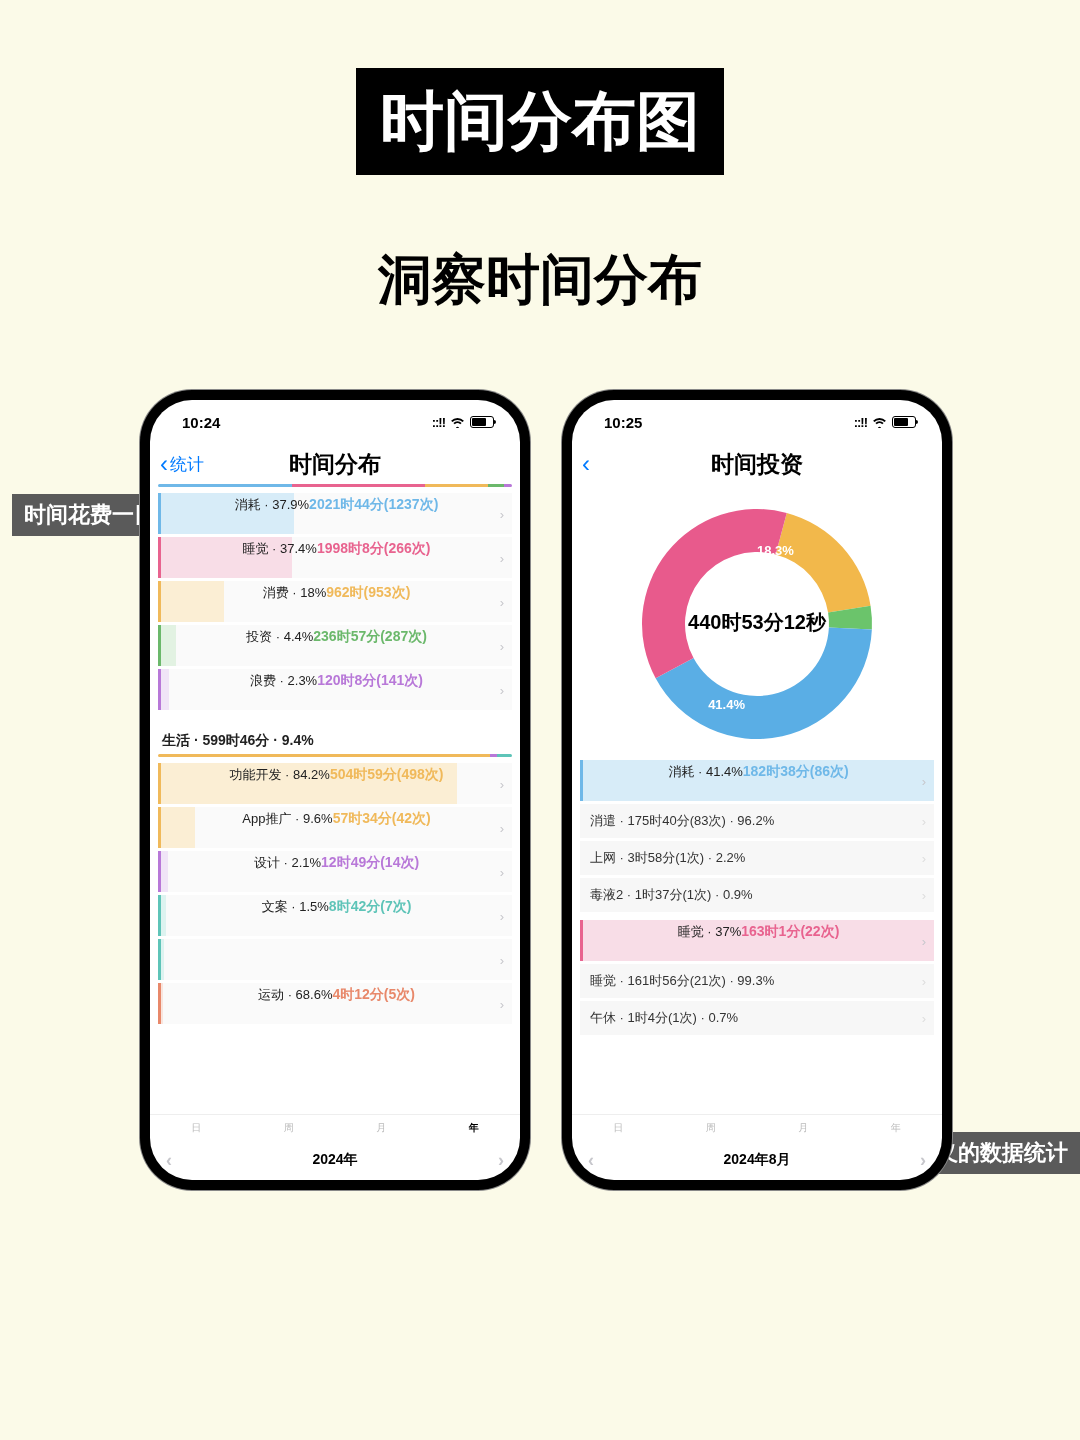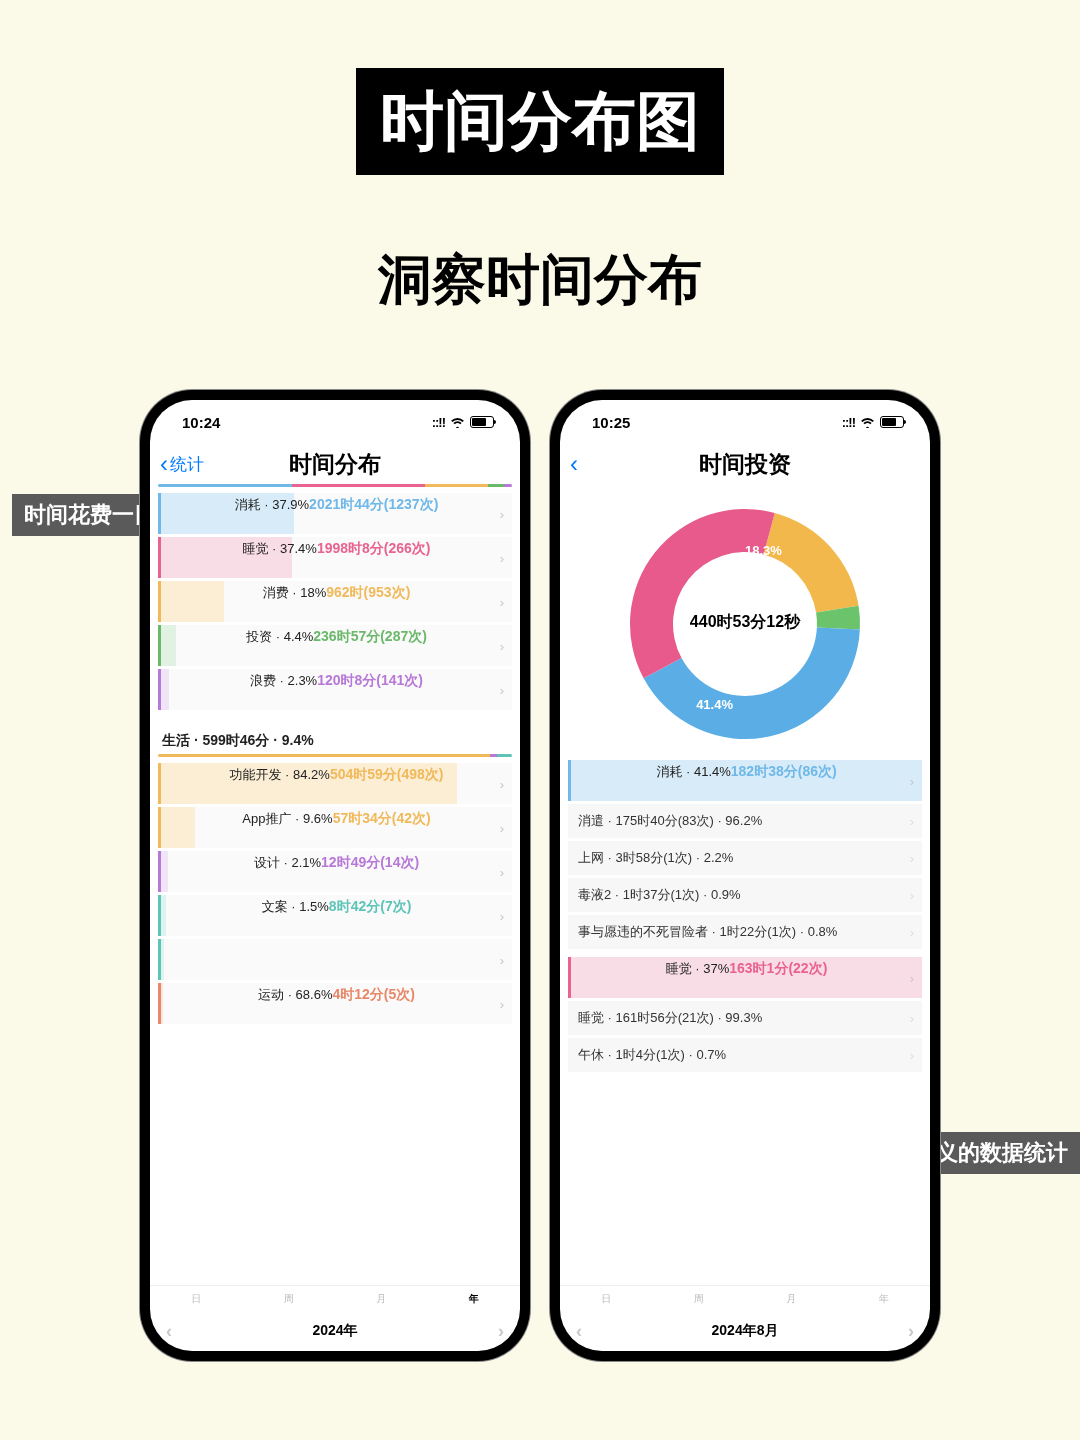--- a/index.html
+++ b/index.html
@@ -27,26 +27,27 @@
   top: 244px;
   left: 50%;
   transform: translateX(-50%);
   color: #000;
   font-size: 54px;
   font-weight: 700;
 }
 .phones { position: absolute; top: 390px; left: 0; right: 0; display: flex; justify-content: center; gap: 20px; }
 .phone {
   width: 390px;
-  height: 971px;
+  height: 800px;
   border-radius: 52px;
   background: #000;
   padding: 10px;
   position: relative;
   box-shadow: 0 0 0 1px #888;
+  margin-left: 12px;
 }
 .screen {
   width: 100%;
   height: 100%;
   border-radius: 42px;
   background: #fff;
   overflow: hidden;
   position: relative;
   display: flex;
   flex-direction: column;
@@ -113,21 +114,21 @@
   margin-bottom: 3px;
   position: relative;
 }
 .sub-row .row-chev { color: #ddd; }
 .tabs { height: 26px; display: flex; font-size: 10px; color: #bbb; border-top: 0.5px solid #eee;}
 .tabs > div { flex: 1; display: flex; align-items: center; justify-content: center; }
 .tabs .active { color: #000; font-weight: 700; }
 .footer { height: 40px; display: flex; align-items: center; justify-content: center; font-size: 14px; font-weight: 600; position: relative; }
 .footer-chev { position: absolute; color: #c7c7cc; font-size: 18px; }
 .donut-wrap { display: flex; justify-content: center; padding: 10px 0 6px; position: relative; }
-.donut-center { position: absolute; top: 50%; left: 50%; transform: translate(-50%, -50%); font-size: 16px; font-weight: 700; text-align: right; }
+.donut-center { position: absolute; top: 50%; left: 50%; transform: translate(-50%, -50%); font-size: 20px; font-weight: 700; text-align: right; }
 .seg-label { position: absolute; font-size: 13px; font-weight: 600; color: #fff; }
 .overlay {
   position: absolute;
   background: #5a5a5a;
   color: #fff;
   font-size: 22px;
   font-weight: 600;
   padding: 6px 12px;
 }
 </style>
@@ -322,21 +323,20 @@
       <div class="row-title">消耗 · 41.4%</div>
       <div class="row-sub" style="color:#6fb8e8">182时38分(86次)</div>
     </div>
     <span class="row-chev">›</span>
   </div>
           </div>
         <div id="g1items">
             <div class="sub-row">消遣 · 175时40分(83次) · 96.2%<span class="row-chev">›</span></div>
             <div class="sub-row">上网 · 3时58分(1次) · 2.2%<span class="row-chev">›</span></div>
             <div class="sub-row">毒液2 · 1时37分(1次) · 0.9%<span class="row-chev">›</span></div>
-            <div class="sub-row">事与愿违的不死冒险者 · 1时22分(1次) · 0.8%<span class="row-chev">›</span></div>
           </div>
         <div id="g2head" style="margin-top:8px">
             <div class="row" style="border-color:#e8638f;background:#f8dde7">
     <div class="row-content">
       <div class="row-title">睡觉 · 37%</div>
       <div class="row-sub" style="color:#e8638f">163时1分(22次)</div>
     </div>
     <span class="row-chev">›</span>
   </div>
           </div>

